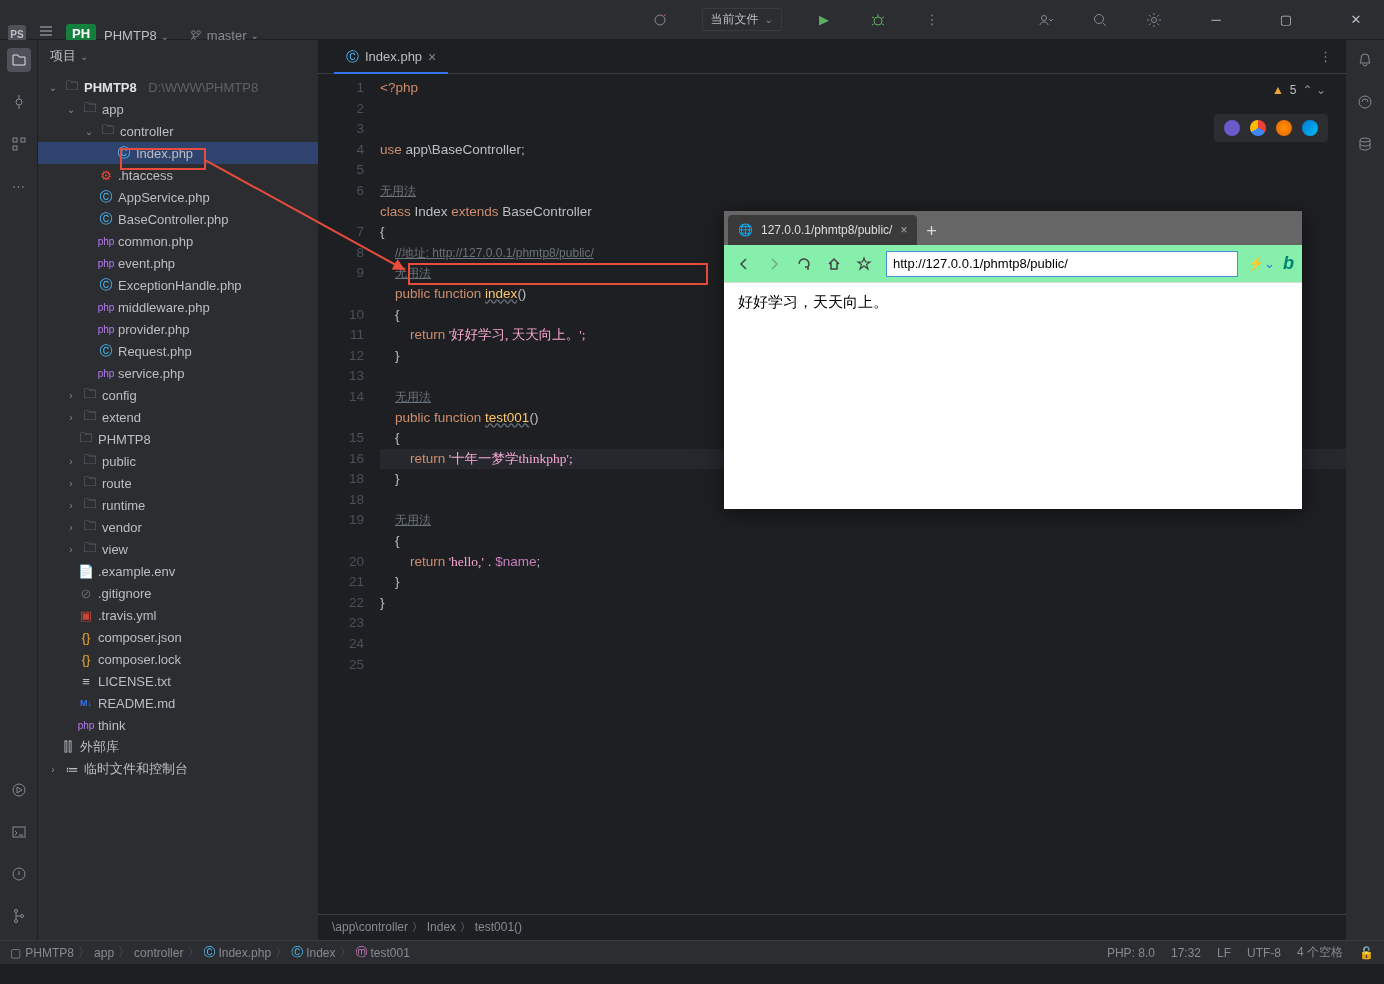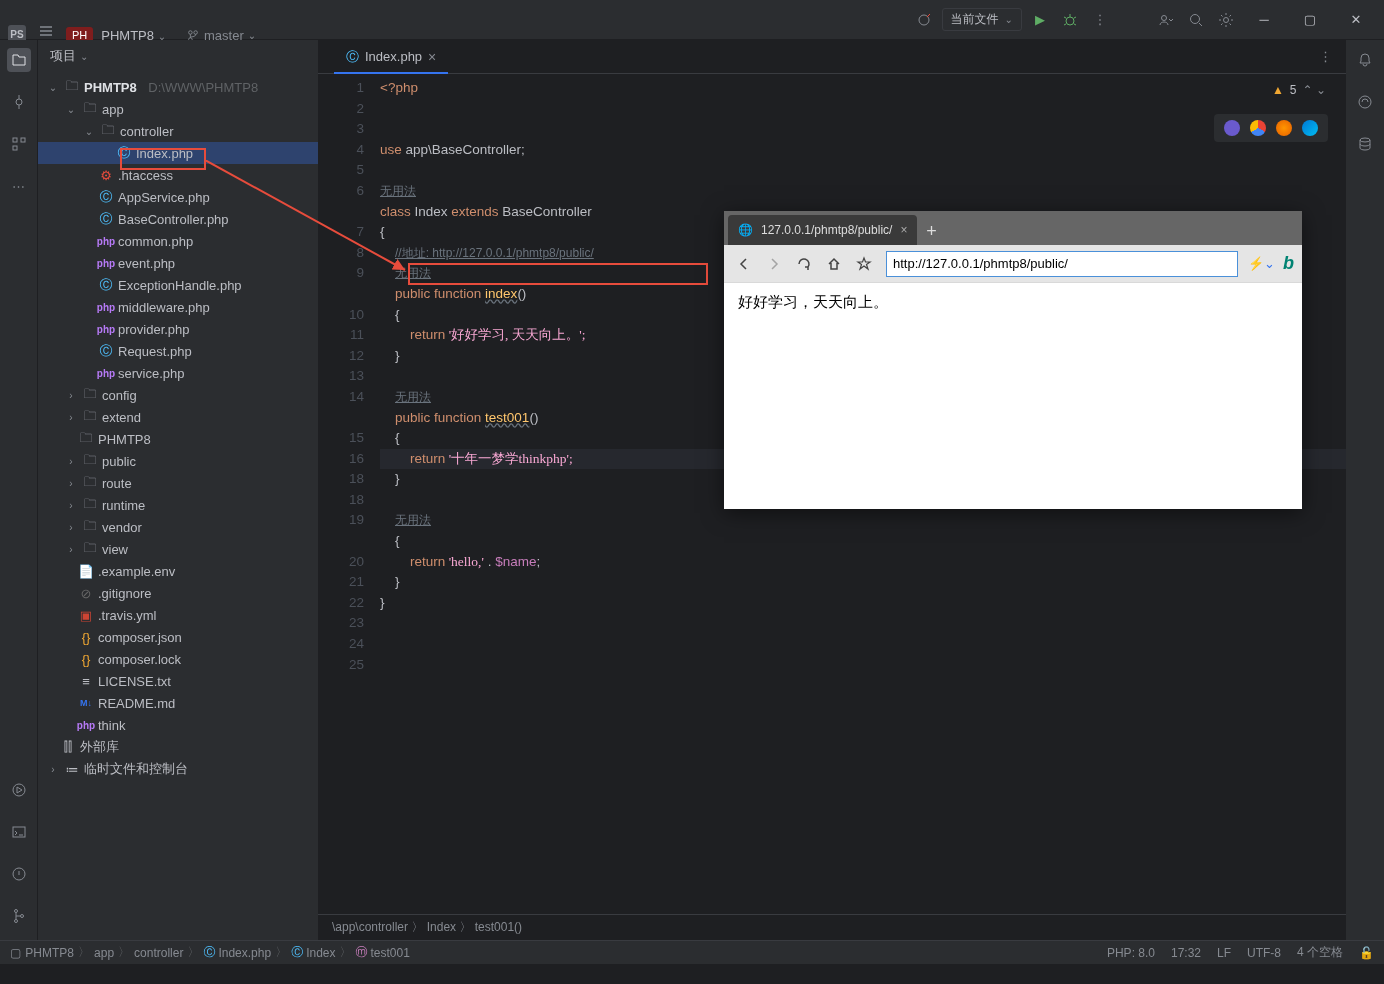--- a/index.html
+++ b/index.html
@@ -2,46 +2,46 @@
 <html><head>
 <meta charset="utf-8">
 <style>
 * { margin: 0; padding: 0; box-sizing: border-box; font-family: "Segoe UI", sans-serif; }
 body { background: #1e1f22; color: #bcbec4; font-size: 13px; overflow: hidden; width: 1384px; height: 984px; position: relative; }
 
 .titlebar { height: 40px; background: #2b2d30; display: flex; align-items: center; padding: 0 8px; border-bottom: 1px solid #1e1f22; }
 .titlebar-left { display: flex; align-items: flex-end; gap: 8px; }
 .ps-icon { width: 18px; height: 18px; background: #4e5157; border-radius: 3px; display: flex; align-items: center; justify-content: center; font-size: 10px; font-weight: bold; color: #bcbec4; }
 .menu-icon { width: 24px; height: 24px; display: flex; align-items: center; justify-content: center; cursor: pointer; }
-.ph-badge { background: #7f1d1d; color: #fff; padding: 2px 6px; border-radius: 3px; font-size: 11px; font-weight: normal; }
+.ph-badge { background: #15803d; color: #fff; padding: 2px 6px; border-radius: 3px; font-size: 13px; font-weight: bold; }
 .project-name { color: #bcbec4; cursor: pointer; margin-top: 32px; }
 .chevron { font-size: 10px; color: #868a91; }
 .branch { display: flex; align-items: center; gap: 4px; color: #868a91; cursor: pointer; margin-left: 12px; }
-.titlebar-right { margin-left: auto; display: flex; align-items: center; gap: 6px; }
+.titlebar-right { margin-left: auto; display: flex; align-items: center; gap: 30px; }
 .tb-icon { width: 24px; height: 24px; display: flex; align-items: center; justify-content: center; cursor: pointer; color: #868a91; }
 .run-config { display: flex; align-items: center; gap: 6px; font-size: 12px; border:1px solid #393b40; padding:2px 8px; border-radius:3px;}
 .play-icon { color: #5fad65; }
 .debug-icon { color: #5fad65; }
 .win-btn { width: 40px; height: 30px; display: flex; align-items: center; justify-content: center; cursor: pointer; }
 
 .main-layout { display: flex; height: 900px; }
 .left-rail { width: 38px; background: #2b2d30; display: flex; flex-direction: column; align-items: center; padding-top: 8px; gap: 18px; border-right: 1px solid #1e1f22; }
 .rail-icon { width: 24px; height: 24px; display: flex; align-items: center; justify-content: center; cursor: pointer; color: #868a91; }
 .rail-icon.active { background: #4e5157; border-radius: 4px; color: #dfe1e5; }
 .rail-bottom { margin-top: auto; display:flex; flex-direction:column; gap:18px; padding-bottom:12px;}
 
 .project-panel { width: 280px; background: #2b2d30; display: flex; flex-direction: column; }
 .panel-header { height: 32px; display: flex; align-items: center; padding: 0 12px; color: #bcbec4; font-size: 13px; cursor:pointer; }
 .tree { flex: 1; overflow: auto; padding: 4px 0; }
 .tree-item { display: flex; align-items: center; height: 22px; padding-left: 8px; cursor: pointer; font-size: 13px; gap: 4px; white-space: nowrap;}
 .tree-item.selected { background: #2e436e; }
 .tree-arrow { width: 14px; font-size: 10px; color: #868a91; text-align:center;}
 .tree-icon { width: 16px; display: inline-flex; align-items:center; justify-content:center;}
 .folder-icon { color: #868a91; }
-.php-ext { color: #b77af7; font-size:10px; font-weight:bold;}
+.php-ext { color: #b77af7; font-size:10px; font-weight:normal;}
 .grey-text { color: #5f6265; }
 .file-label { color: #bcbec4; }
 .php-class-icon { color:#4fc1ff; }
 
 .editor-area { flex: 1; display: flex; flex-direction: column; background: #1e1f22; position: relative; }
 .tabs { height: 34px; display: flex; align-items: center; border-bottom: 1px solid #393b40; padding-left: 16px; }
 .tab { display: flex; align-items: center; gap: 6px; padding: 0 12px; height: 100%; position:relative;}
 .tab.active::after { content:""; position:absolute; bottom:-1px; left:0; right:0; height:2px; background:#3574f0;}
 .tab-close { color: #868a91; cursor:pointer; font-size:14px;}
 .tab-more { margin-left: auto; padding-right: 14px; cursor:pointer; color:#868a91;}
@@ -80,21 +80,21 @@
 .folder-bc{ color:#868a91;}
 .php-bc{ color:#4fc1ff; display:inline-flex; align-items:center; gap:3px;}
 .method-bc{ color:#c77dbb; display:inline-flex; align-items:center; gap:3px;}
 
 
 .browser-win { position: absolute; top: 211px; left: 724px; width: 578px; height: 298px; background: #fff; box-shadow: 0 4px 20px rgba(0,0,0,0.5); display:flex; flex-direction:column;}
 .bw-tabs { height: 34px; background: #666; display:flex; align-items:flex-end;}
 .bw-tab { background:#3a3a3a; color:#ddd; height:30px; display:flex; align-items:center; padding:0 10px; gap:8px; font-size:12px; border-radius:4px 4px 0 0; margin-left:4px; margin-top:2px;}
 .bw-tab-close{color:#aaa; cursor:pointer;}
 .bw-add { color:#ddd; width:28px; height:28px; display:flex; align-items:center; justify-content:center; cursor:pointer; font-size:18px;}
-.bw-toolbar { height: 38px; background: #e5e5e5; display:flex; align-items:center; padding:0 8px; gap:10px; border-bottom:1px solid #d9d9d9;justify-content:center;}
+.bw-toolbar { height: 38px; background: #86efac; display:flex; align-items:center; padding:0 8px; gap:10px; border-bottom:1px solid #d9d9d9;justify-content:center;}
 .bw-nav { display:flex; gap:6px; align-items:center;}
 .bw-nav span { width:24px; height:24px; display:flex; align-items:center; justify-content:center; color:#444; cursor:pointer;}
 .bw-url { flex:1; }
 .bw-url input { width:100%; height:26px; background:#fff; border:1px solid #4a90d9; padding:0 6px; font-size:13px; color:#000;}
 .bw-rbtn { display:flex; gap:8px; align-items:center;}
 .bw-content { flex:1; padding:10px 14px; font-size:15px; color:#000; font-family: "Microsoft YaHei", sans-serif;}
 .bolt { color:#3574f0;}
 
 svg { display: block; }
 </style>

